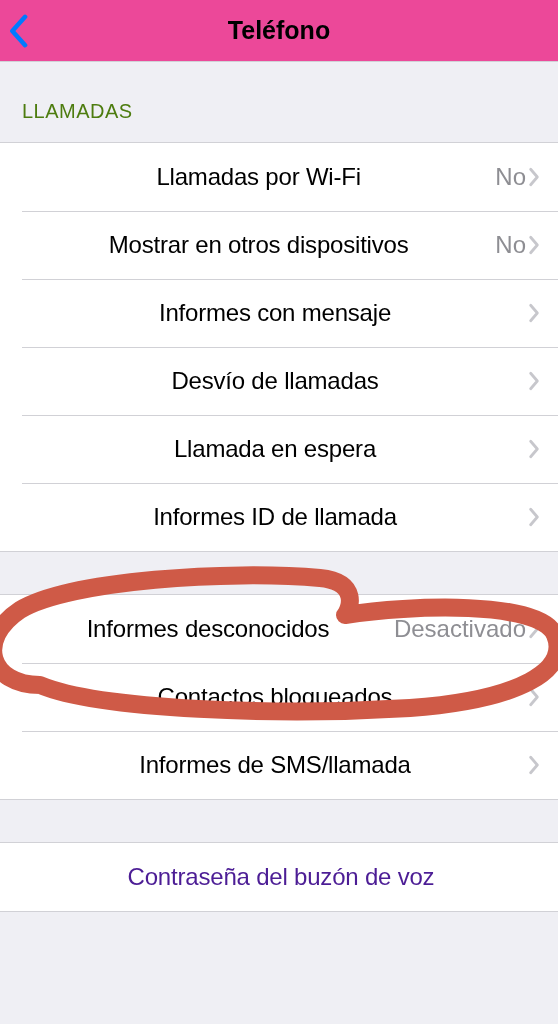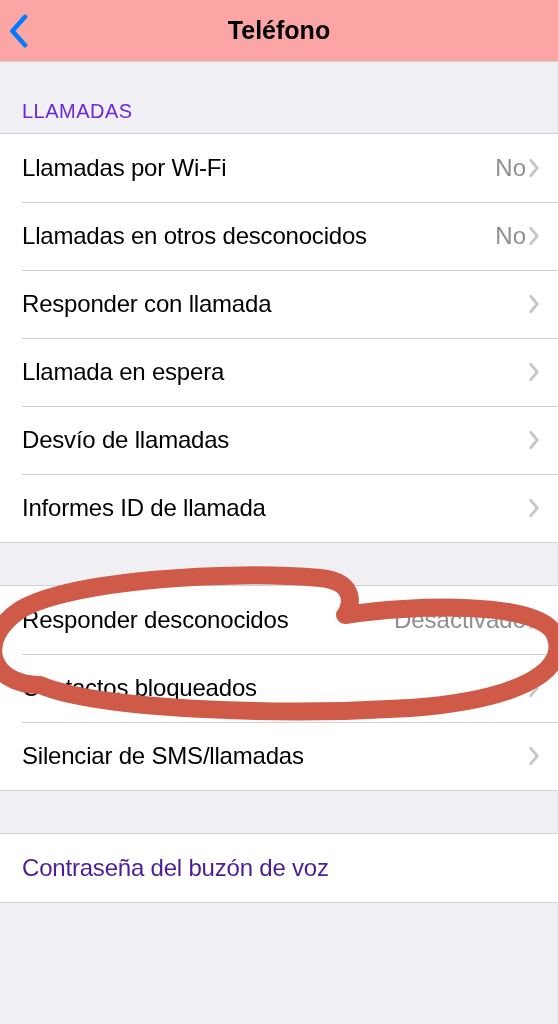--- a/index.html
+++ b/index.html
@@ -6,21 +6,21 @@
     body {
       font-family: -apple-system, "Helvetica Neue", Helvetica, Arial, sans-serif;
       background: #efeff4;
       width: 558px;
       height: 1024px;
       overflow: hidden;
       position: relative;
     }
     .navbar {
       height: 62px;
-      background: #fca5a5;
+      background: #ec4899;
       border-bottom: 1px solid #d1d1d6;
       display: flex;
       align-items: center;
       position: relative;
     }
     .back-btn {
       position: absolute;
       left: 8px;
       top: 50%;
       transform: translateY(-50%);
@@ -29,23 +29,23 @@
       color: #007aff;
     }
     .nav-title {
       width: 100%;
       text-align: center;
       font-size: 25px;
       font-weight: 600;
       color: #000;
     }
     .section-header {
-      padding: 38px 22px 10px;
+      padding: 38px 22px 19px;
       font-size: 20px;
-      color: #6d28d9;
+      color: #4d7c0f;
       letter-spacing: 0.5px;
     }
     .group {
       background: #fff;
       border-top: 1px solid #d1d1d6;
       border-bottom: 1px solid #d1d1d6;
     }
     .row {
       display: flex;
       align-items: center;
@@ -60,20 +60,21 @@
       right: 0;
       top: 0;
       height: 1px;
       background: #d1d1d6;
     }
     .row-label {
       flex: 1;
       font-size: 24px;
       color: #000;
       letter-spacing: -0.2px;
+      text-align: center;
     }
     .row-value {
       font-size: 24px;
       color: #8e8e93;
       margin-right: 2px;
     }
     .chevron {
       color: #c7c7cc;
       flex-shrink: 0;
     }
@@ -102,70 +103,70 @@
 
 <div class="group">
   <div class="row">
     <span class="row-label">Llamadas por Wi-Fi</span>
     <span class="row-value">No</span>
     <svg class="chevron" width="12" height="20" viewBox="0 0 10 18" fill="none" stroke="#c7c7cc" stroke-width="2.5" stroke-linecap="round" stroke-linejoin="round">
         <polyline points="2,2 8,9 2,16"></polyline>
       </svg>
   </div>
   <div class="row">
-    <span class="row-label">Llamadas en otros desconocidos</span>
+    <span class="row-label">Mostrar en otros dispositivos</span>
     <span class="row-value">No</span>
     <svg class="chevron" width="12" height="20" viewBox="0 0 10 18" fill="none" stroke="#c7c7cc" stroke-width="2.5" stroke-linecap="round" stroke-linejoin="round">
         <polyline points="2,2 8,9 2,16"></polyline>
       </svg>
   </div>
   <div class="row">
-    <span class="row-label">Responder con llamada</span>
+    <span class="row-label">Informes con mensaje</span>
+    <svg class="chevron" width="12" height="20" viewBox="0 0 10 18" fill="none" stroke="#c7c7cc" stroke-width="2.5" stroke-linecap="round" stroke-linejoin="round">
+        <polyline points="2,2 8,9 2,16"></polyline>
+      </svg>
+  </div>
+  <div class="row">
+    <span class="row-label">Desvío de llamadas</span>
     <svg class="chevron" width="12" height="20" viewBox="0 0 10 18" fill="none" stroke="#c7c7cc" stroke-width="2.5" stroke-linecap="round" stroke-linejoin="round">
         <polyline points="2,2 8,9 2,16"></polyline>
       </svg>
   </div>
   <div class="row">
     <span class="row-label">Llamada en espera</span>
-    <svg class="chevron" width="12" height="20" viewBox="0 0 10 18" fill="none" stroke="#c7c7cc" stroke-width="2.5" stroke-linecap="round" stroke-linejoin="round">
-        <polyline points="2,2 8,9 2,16"></polyline>
-      </svg>
-  </div>
-  <div class="row">
-    <span class="row-label">Desvío de llamadas</span>
     <svg class="chevron" width="12" height="20" viewBox="0 0 10 18" fill="none" stroke="#c7c7cc" stroke-width="2.5" stroke-linecap="round" stroke-linejoin="round">
         <polyline points="2,2 8,9 2,16"></polyline>
       </svg>
   </div>
   <div class="row">
     <span class="row-label">Informes ID de llamada</span>
     <svg class="chevron" width="12" height="20" viewBox="0 0 10 18" fill="none" stroke="#c7c7cc" stroke-width="2.5" stroke-linecap="round" stroke-linejoin="round">
         <polyline points="2,2 8,9 2,16"></polyline>
       </svg>
   </div>
 </div>
 
 <div class="spacer-sm"></div>
 
 <div class="group">
   <div class="row">
-    <span class="row-label">Responder desconocidos</span>
+    <span class="row-label">Informes desconocidos</span>
     <span class="row-value">Desactivado</span>
     <svg class="chevron" width="12" height="20" viewBox="0 0 10 18" fill="none" stroke="#c7c7cc" stroke-width="2.5" stroke-linecap="round" stroke-linejoin="round">
         <polyline points="2,2 8,9 2,16"></polyline>
       </svg>
   </div>
   <div class="row">
     <span class="row-label">Contactos bloqueados</span>
     <svg class="chevron" width="12" height="20" viewBox="0 0 10 18" fill="none" stroke="#c7c7cc" stroke-width="2.5" stroke-linecap="round" stroke-linejoin="round">
         <polyline points="2,2 8,9 2,16"></polyline>
       </svg>
   </div>
   <div class="row">
-    <span class="row-label">Silenciar de SMS/llamadas</span>
+    <span class="row-label">Informes de SMS/llamada</span>
     <svg class="chevron" width="12" height="20" viewBox="0 0 10 18" fill="none" stroke="#c7c7cc" stroke-width="2.5" stroke-linecap="round" stroke-linejoin="round">
         <polyline points="2,2 8,9 2,16"></polyline>
       </svg>
   </div>
 </div>
 
 <div class="spacer-sm"></div>
 
 <div class="group">
   <div class="row link-row">

